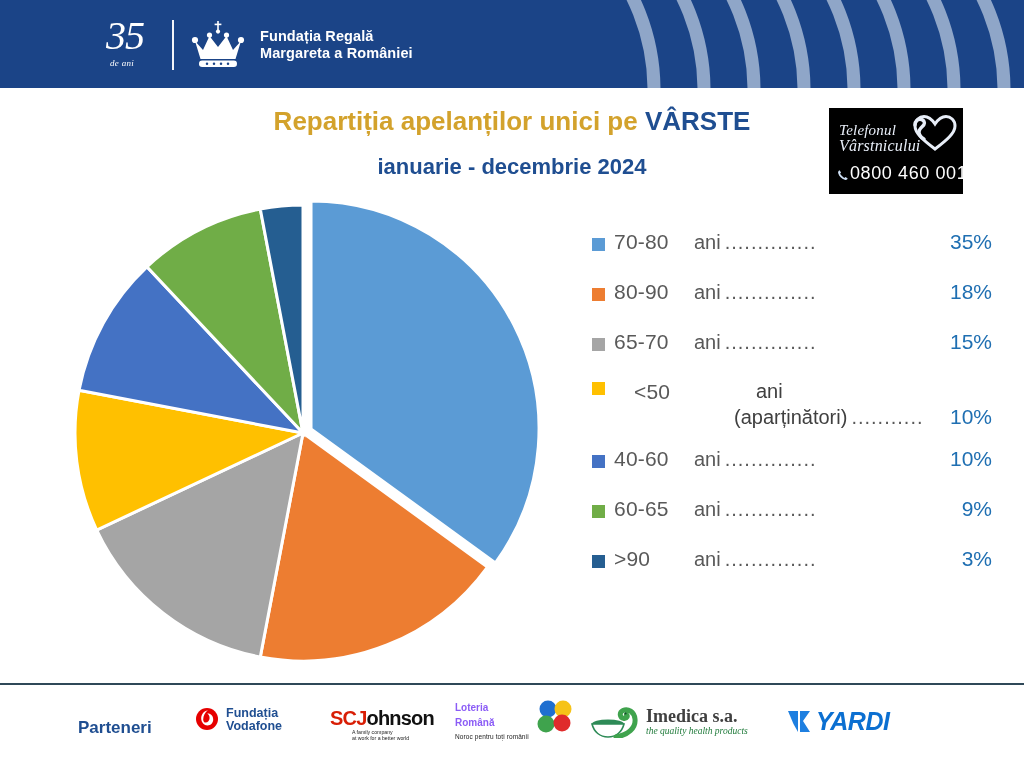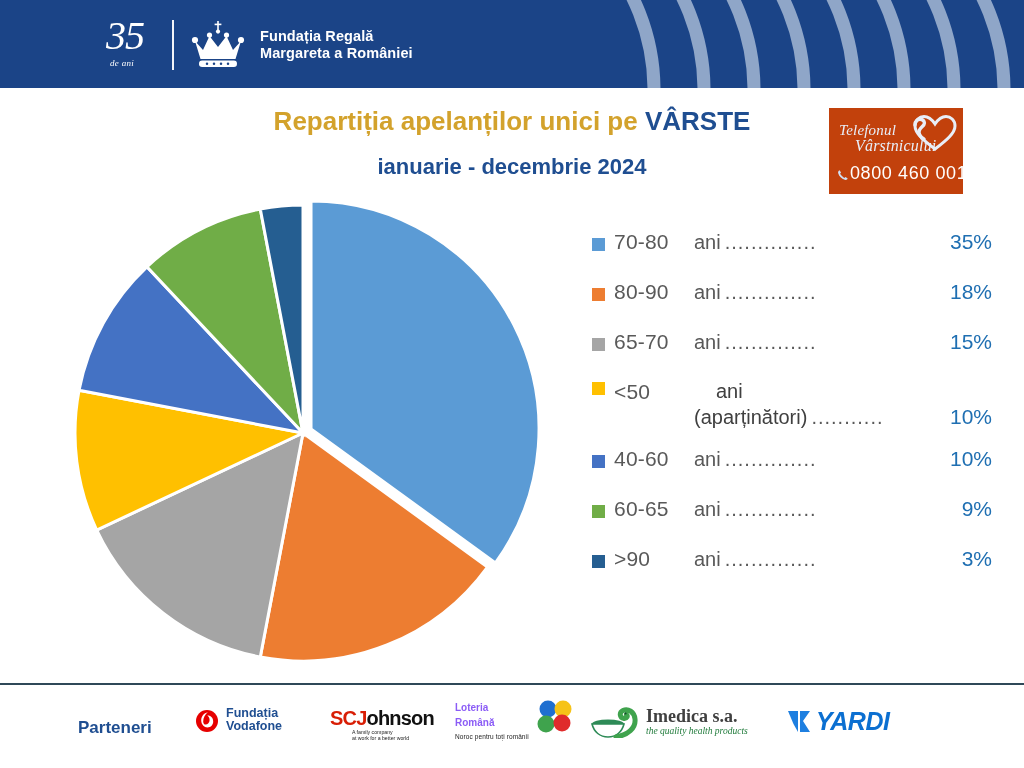--- a/index.html
+++ b/index.html
@@ -39,43 +39,43 @@
   
   .title-block { position: absolute; left: 0; top: 104px; width: 1024px; text-align: center; }
   .title-line1 { font-size: 26px; font-weight: bold; line-height: 34px; }
   .title-line1 .gold { color: #D3A22C; }
   .title-line1 .navy { color: #1F4E91; }
   .title-line2 { font-size: 22px; font-weight: bold; color: #1F4E91; line-height: 34px; margin-top: 12px; }
 
   
   .phone-logo {
     position: absolute; left: 829px; top: 108px; width: 134px; height: 86px;
-    background: #c2410c; color: #ffffff; overflow: hidden;
+    background: #000000; color: #ffffff; overflow: hidden;
   }
   .phone-logo .pl-brand {
     position: absolute; left: 10px; top: 14px; width: 118px;
     font-family: "Liberation Serif", "DejaVu Serif", serif; font-style: italic;
     font-size: 15px; line-height: 16px; color: #e8eef8; letter-spacing: .2px;
   }
-  .phone-logo .pl-brand .l2 { display:block; margin-left: 16px; font-size: 16px; }
+  .phone-logo .pl-brand .l2 { display:block; font-size: 16px; }
   .phone-logo .pl-heart { position: absolute; right: 6px; top: 4px; width: 46px; height: 40px; }
   .phone-logo .pl-num {
     position: absolute; left: 8px; bottom: 8px; width: 126px;
     font-size: 18px; letter-spacing: .6px; color: #ffffff; white-space: nowrap;
   }
   .phone-logo .pl-num .ico { display: inline-block; vertical-align: -2px; margin-right: 1px; }
 
   
   .chart-area { position: absolute; left: 60px; top: 188px; width: 520px; height: 490px; }
   .pie-svg { width: 100%; height: 100%; }
 
   
   .legend { position: absolute; left: 592px; top: 230px; width: 400px; }
   .legend-row { display: flex; align-items: baseline; margin-bottom: 26px; }
-  .legend-row.two-line { margin-bottom: 18px; align-items: flex-start; }
+  .legend-row.two-line { margin-bottom: 18px; align-items: flex-start; gap: 20px; }
   .swatch { width: 13px; height: 13px; flex: 0 0 13px; margin-right: 9px; position: relative; top: 2px; }
   .lg-range {
     width: 80px; flex: 0 0 80px; font-size: 21px; color: #595959; letter-spacing: .2px; white-space: nowrap;
   }
   .lg-mid { display: flex; align-items: baseline; flex: 1 1 auto; min-width: 0; }
   .lg-ani { font-size: 20px; color: #595959; white-space: nowrap; }
   .lg-dots {
     flex: 1 1 auto; overflow: hidden; white-space: nowrap; color: #595959;
     font-size: 20px; letter-spacing: 1px; margin: 0 4px; min-width: 10px;
   }
@@ -84,21 +84,21 @@
   .legend-2l .l1 { font-size: 20px; color: #404040; margin-left: 22px; }
   .legend-2l .l2row { display: flex; align-items: center; margin-top: 2px; }
   .legend-2l .l2 { font-size: 20px; color: #404040; white-space: nowrap; }
 
   
   .footer-rule { position: absolute; left: 0; top: 683px; width: 1024px; height: 2px; background: #2F4858; }
   .footer { position: absolute; left: 0; top: 690px; width: 1024px; height: 78px; }
   .partners-label {
     position: absolute; left: 78px; top: 718px; font-size: 17px; font-weight: bold; color: #1F4E91;
   }
-  .logo-vodafone { position: absolute; left: 195px; top: 707px; display: flex; align-items: flex-end; }
+  .logo-vodafone { position: absolute; left: 195px; top: 707px; display: flex; align-items: flex-start; }
   .vf-mark { width: 24px; height: 24px; margin-right: 7px; }
   .vf-text { font-size: 12.5px; font-weight: bold; color: #1F4E91; line-height: 13px; }
   .logo-scj { position: absolute; left: 330px; top: 708px; }
   .scj-top { font-size: 20px; font-weight: bold; line-height: 20px; letter-spacing: -.8px; }
   .scj-top .sc { color: #D81E05; }
   .scj-top .j { color: #D81E05; }
   .scj-top .ohnson { color: #111111; text-align: right; }
   .scj-sub { font-size: 5.2px; color: #222222; line-height: 6px; margin-top: 1px; margin-left: 22px; }
   .logo-loteria { position: absolute; left: 455px; top: 700px; display: flex; align-items: flex-start; }
   .lot-text { font-size: 10px; font-weight: bold; color: #8b5cf6; line-height: 15px; }

